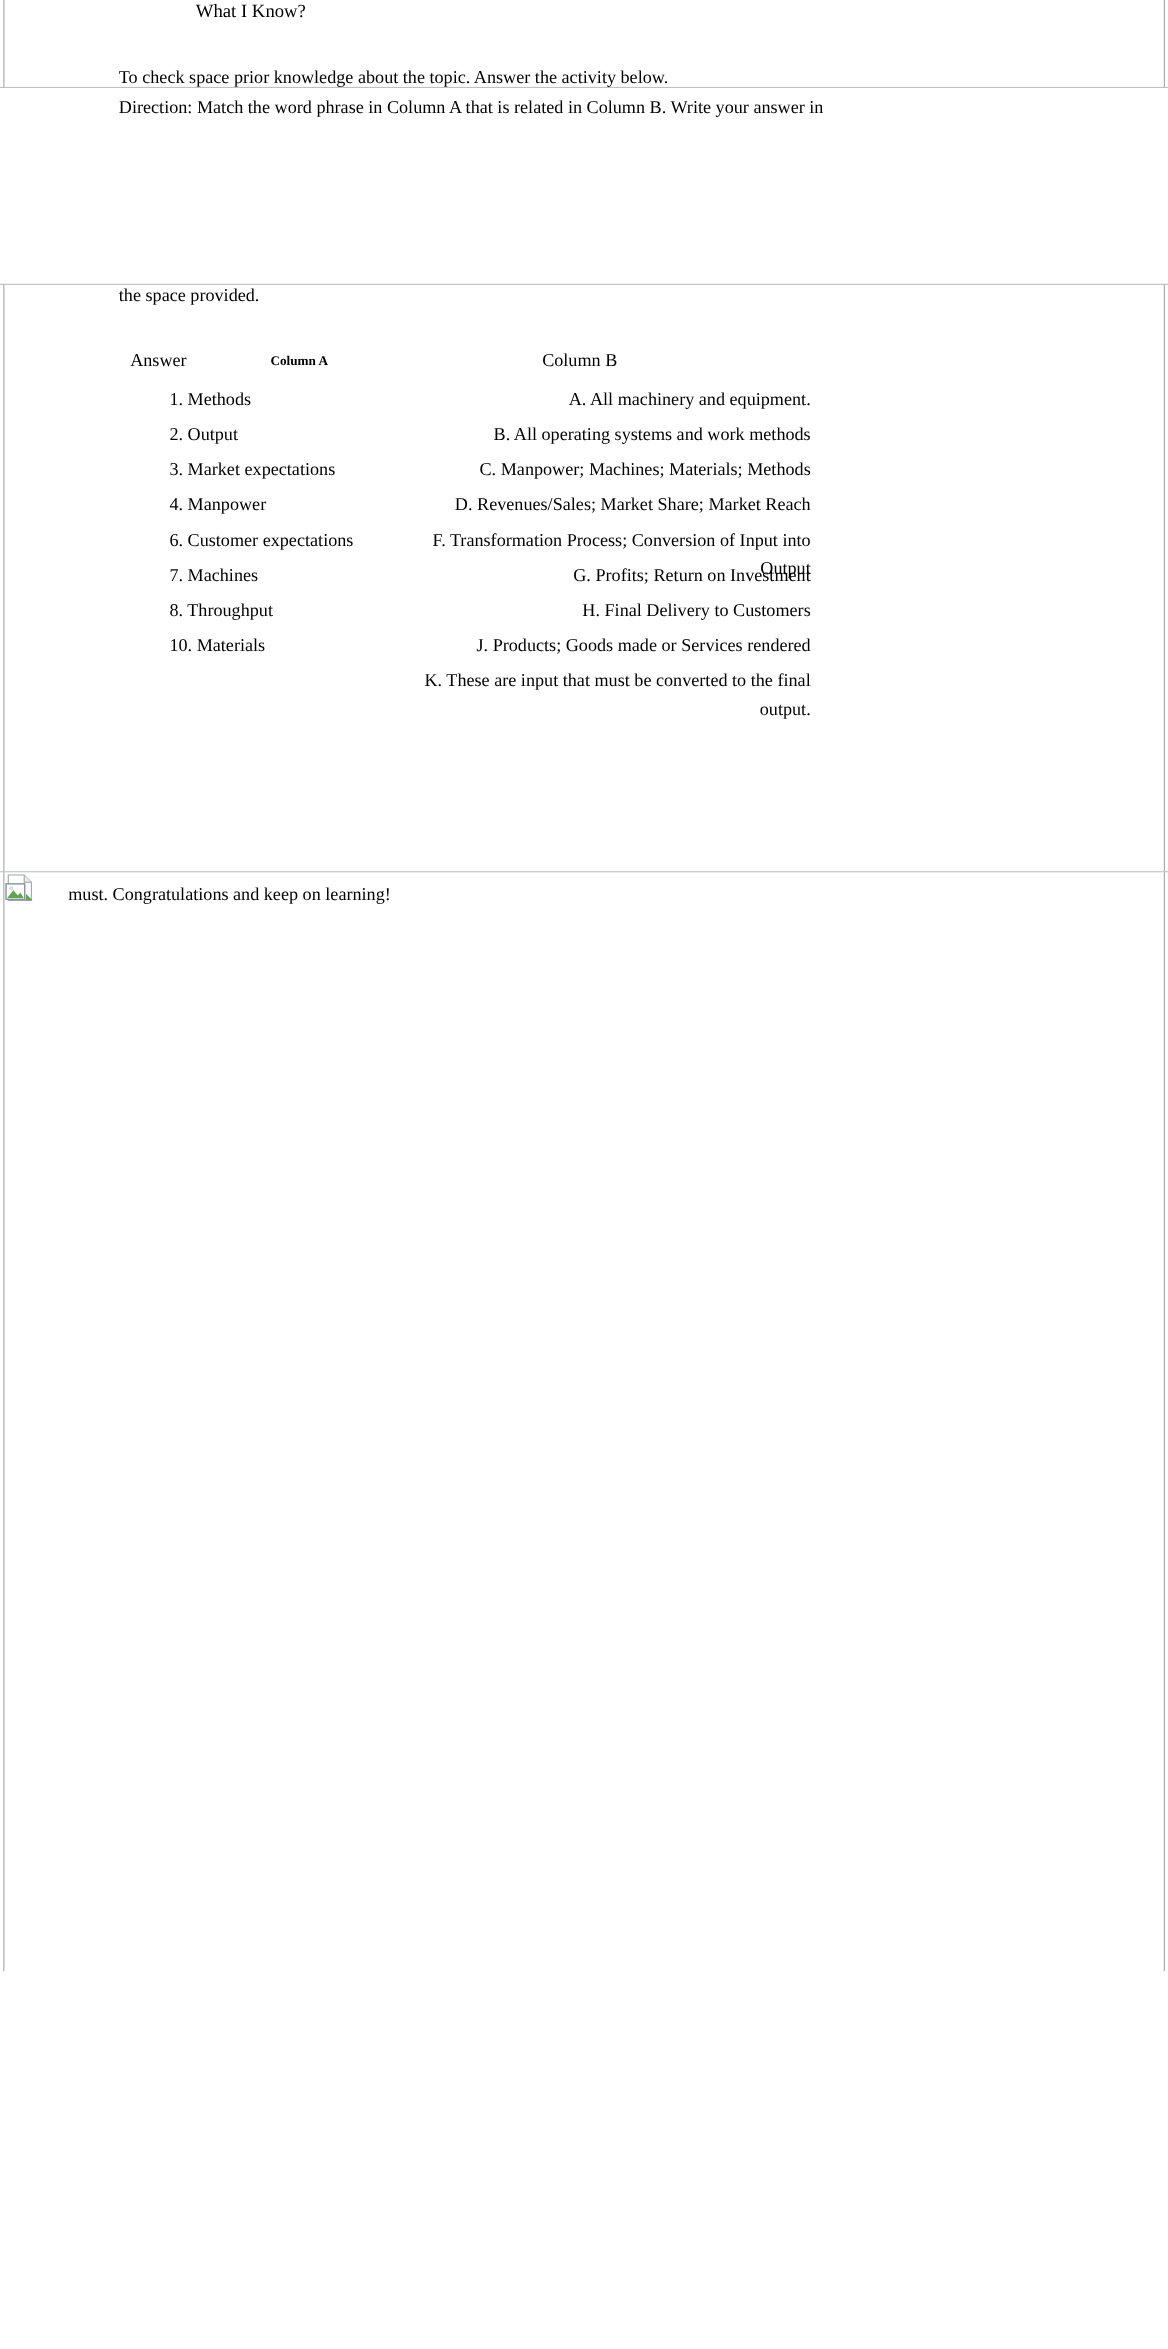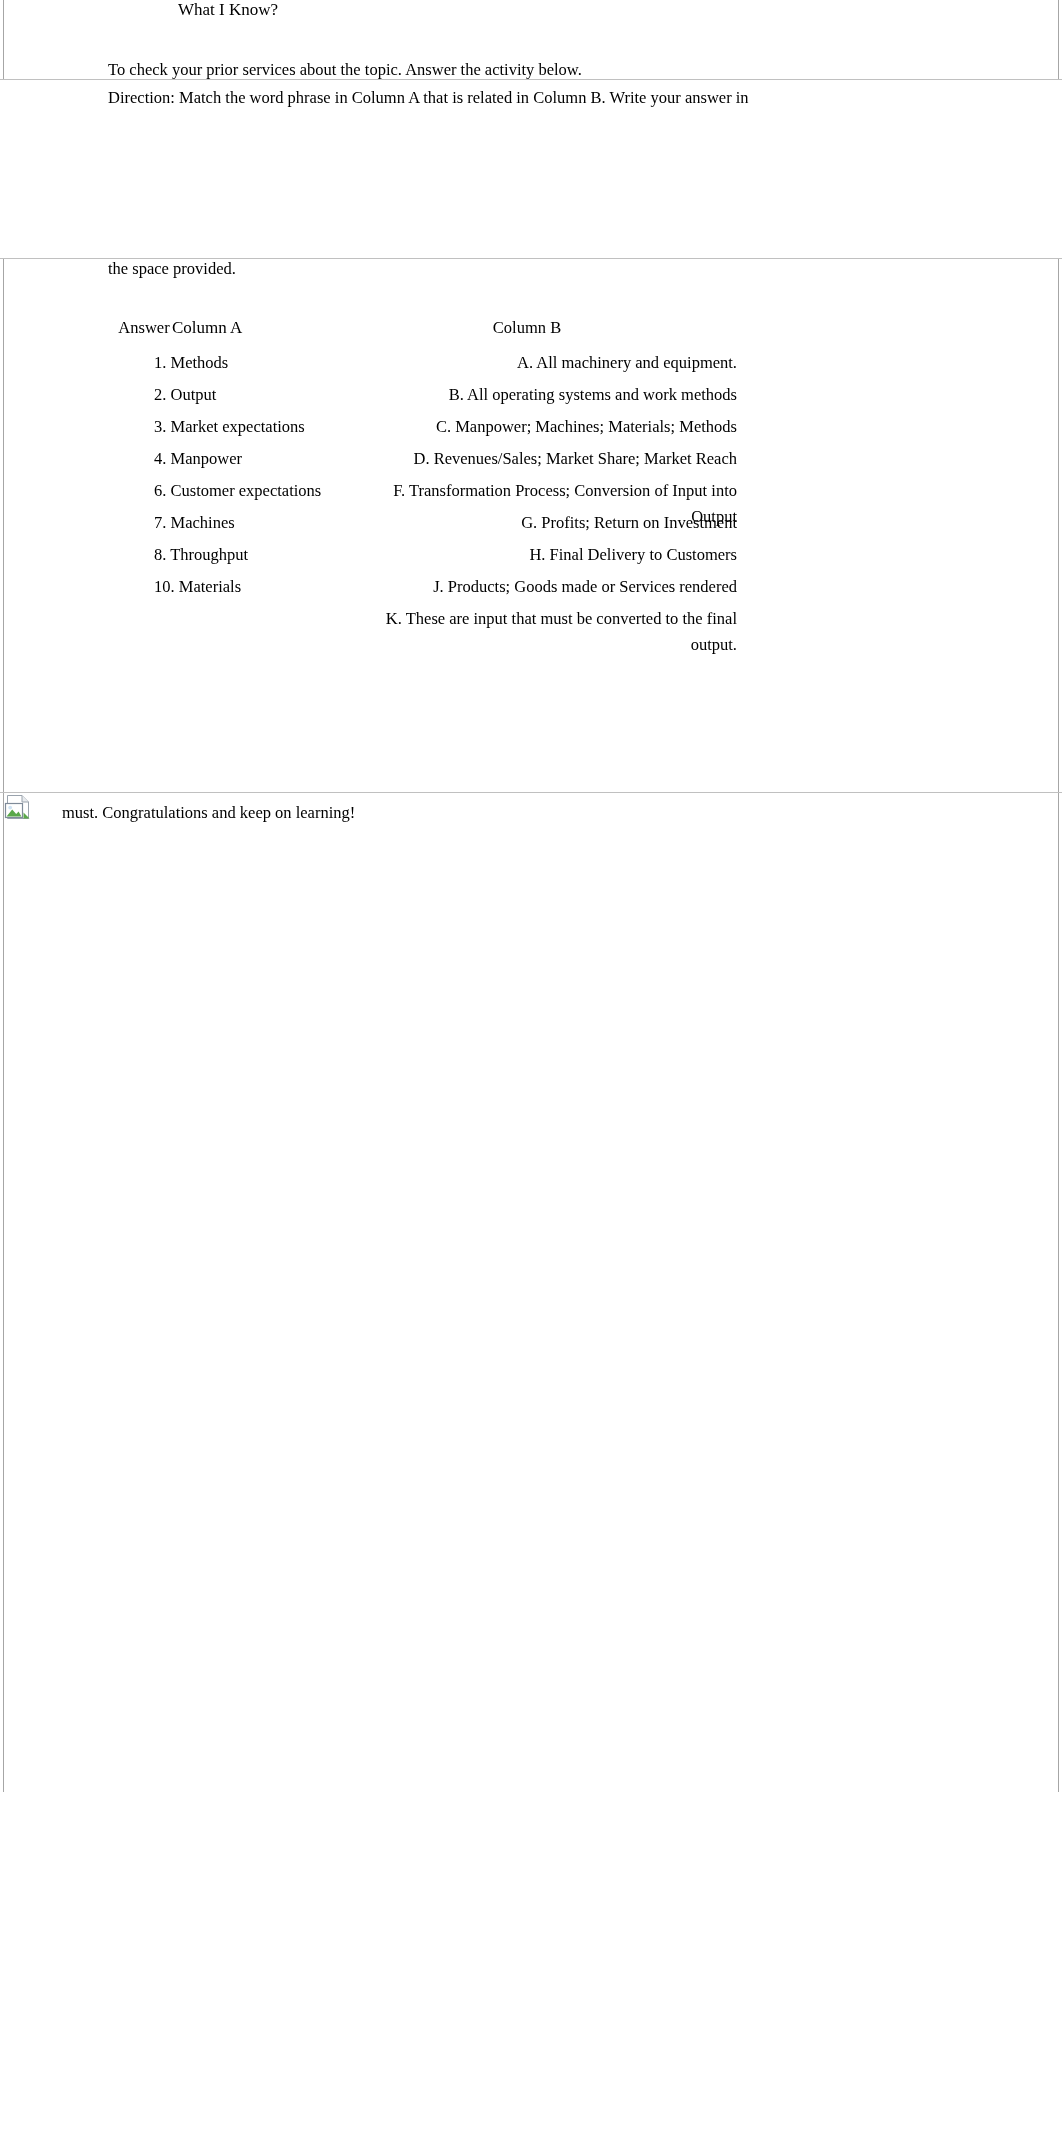--- a/index.html
+++ b/index.html
@@ -85,23 +85,24 @@
     width: 120px;
     text-align: center;
     font-size: 16.5px;
     line-height: 20px;
   }
   .col-a-head {
     position: absolute;
     left: 160px;
     top: 0;
     width: 200px;
-    text-align: left;
-    font-size: 17px;
-    line-height: 20px;
+    text-align: center;
+    font-size: 12px;
+    line-height: 20px;
+    font-weight: bold;
   }
   .col-b-head {
     position: absolute;
     left: 400px;
     top: 0;
     width: 230px;
     text-align: center;
     font-size: 16.5px;
     line-height: 20px;
   }
@@ -171,21 +172,21 @@
   <div class="vrule frame-left-c"></div>
   <div class="vrule frame-right-a"></div>
   <div class="vrule frame-right-b"></div>
   <div class="vrule frame-right-c"></div>
   <div class="hrule rule-top"></div>
   <div class="hrule rule-mid"></div>
   <div class="hrule rule-bottom"></div>
 
   <div class="title">What I Know?</div>
 
-  <div class="para para-intro">To check your prior services about the topic. Answer the activity below.</div>
+  <div class="para para-intro">To check space prior knowledge about the topic. Answer the activity below.</div>
   <div class="para para-direction">Direction:  Match the word phrase in Column A that is related in Column B. Write your answer in</div>
   <div class="para para-space">the space provided.</div>
 
   <div class="match-table">
 
     <div class="match-head">
       <div class="col-answer-head">Answer</div>
       <div class="col-a-head">Column A</div>
       <div class="col-b-head">Column B</div>
     </div>

